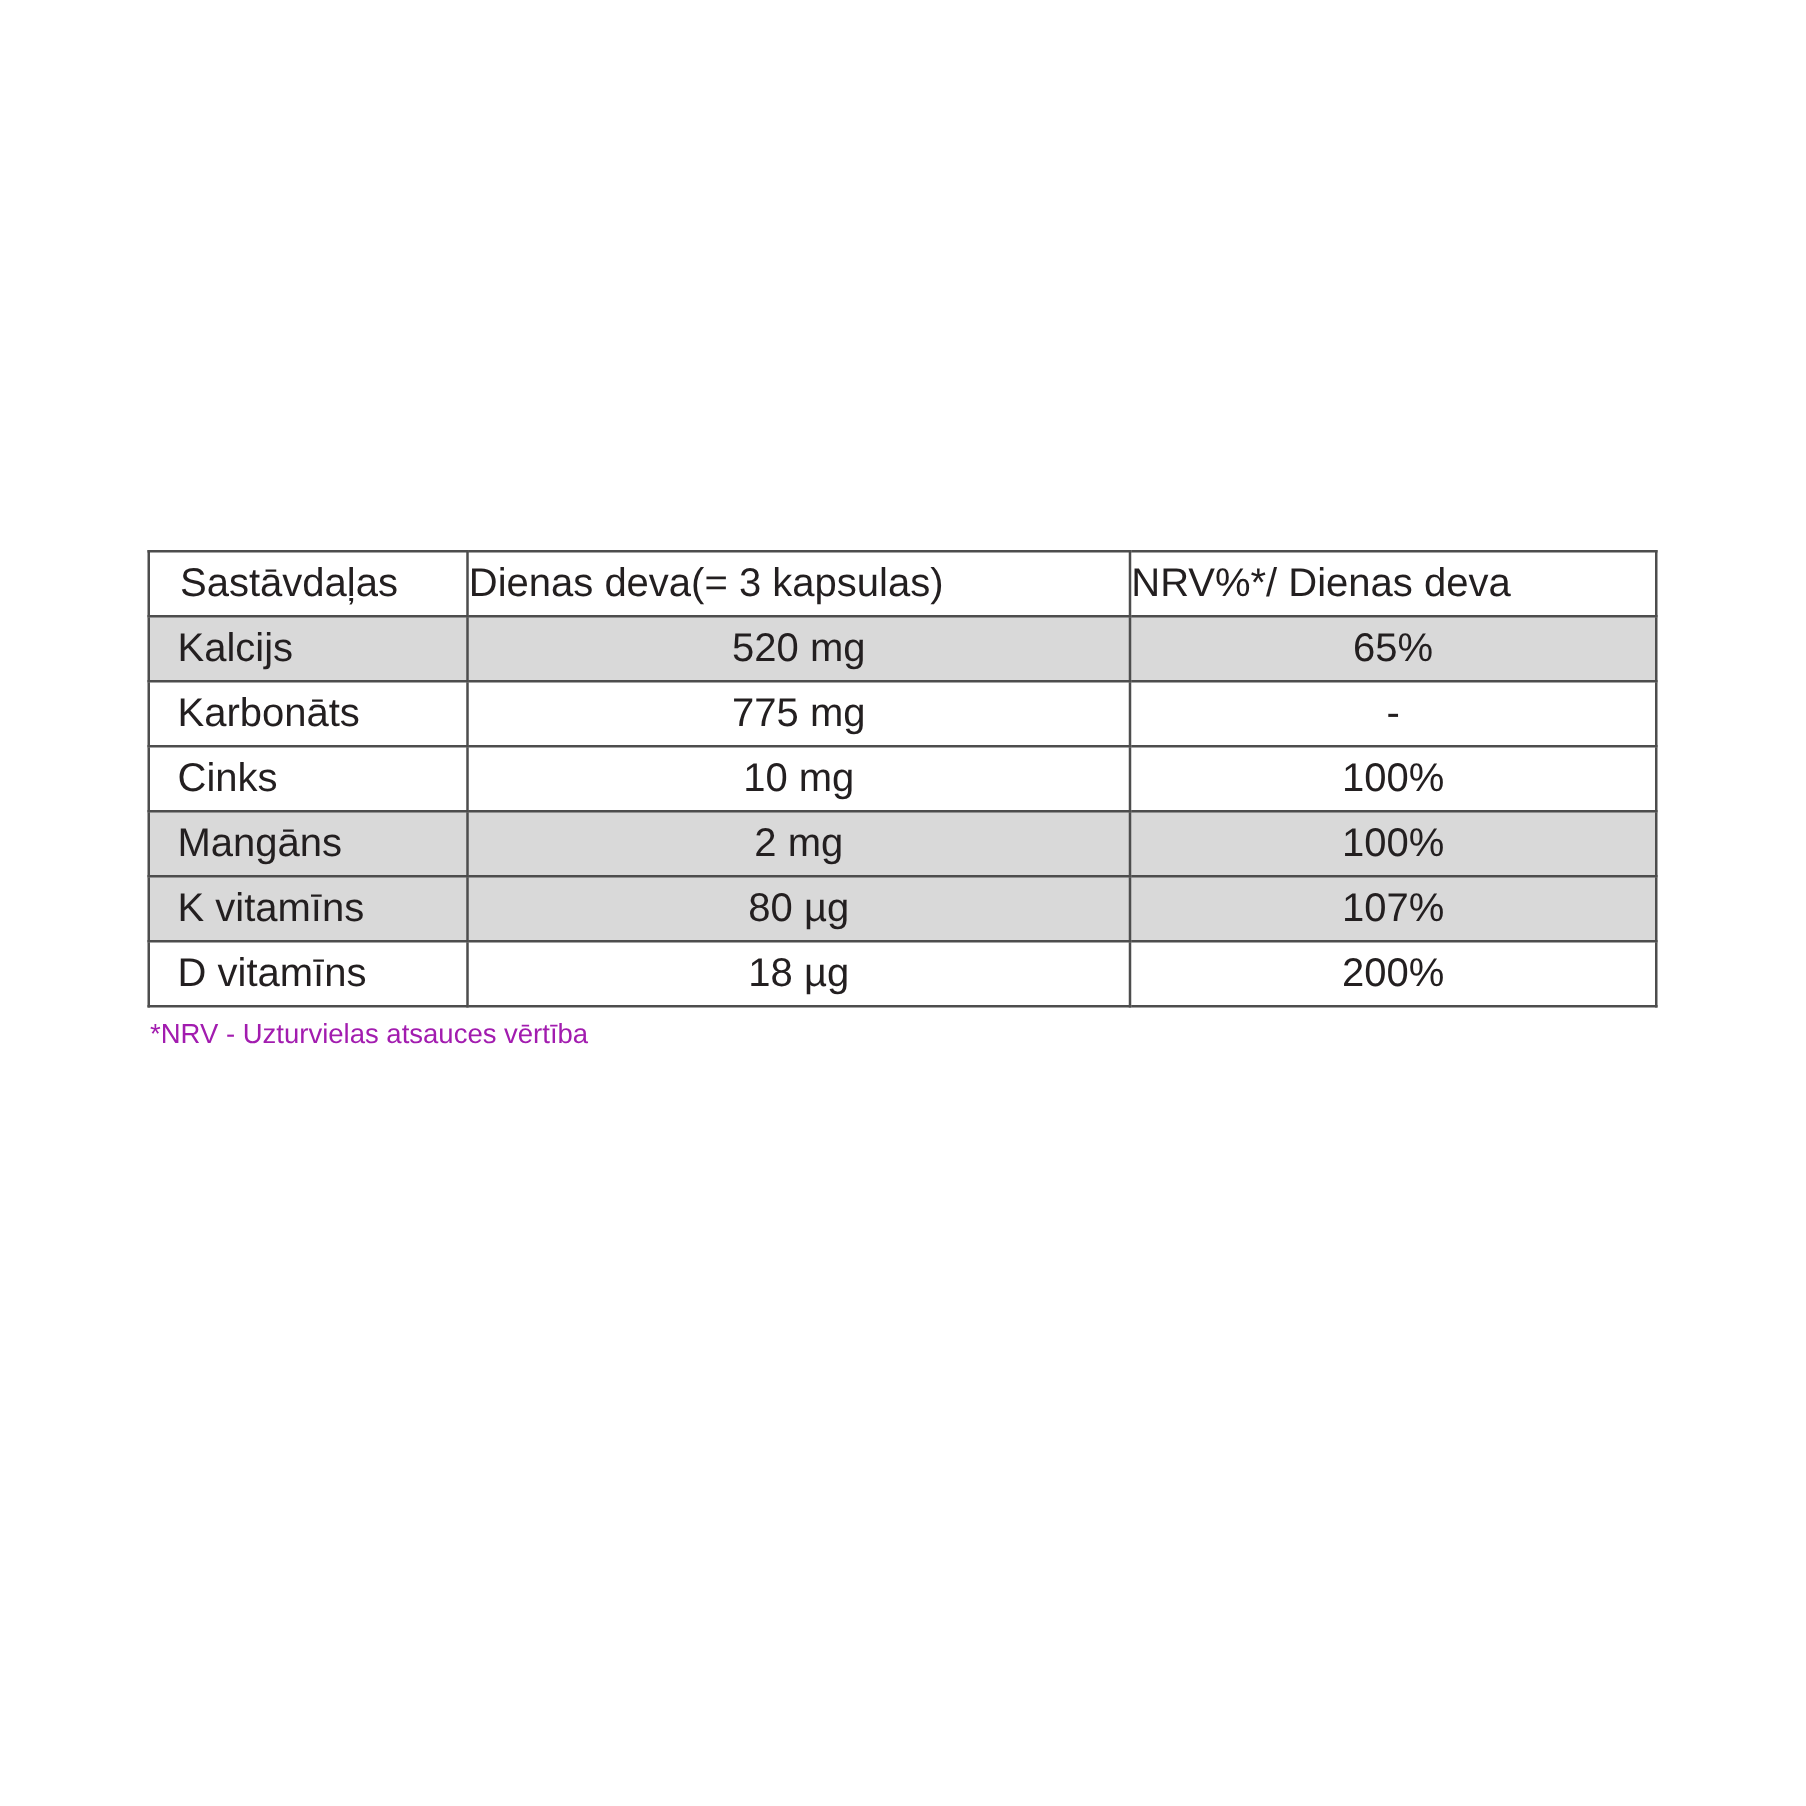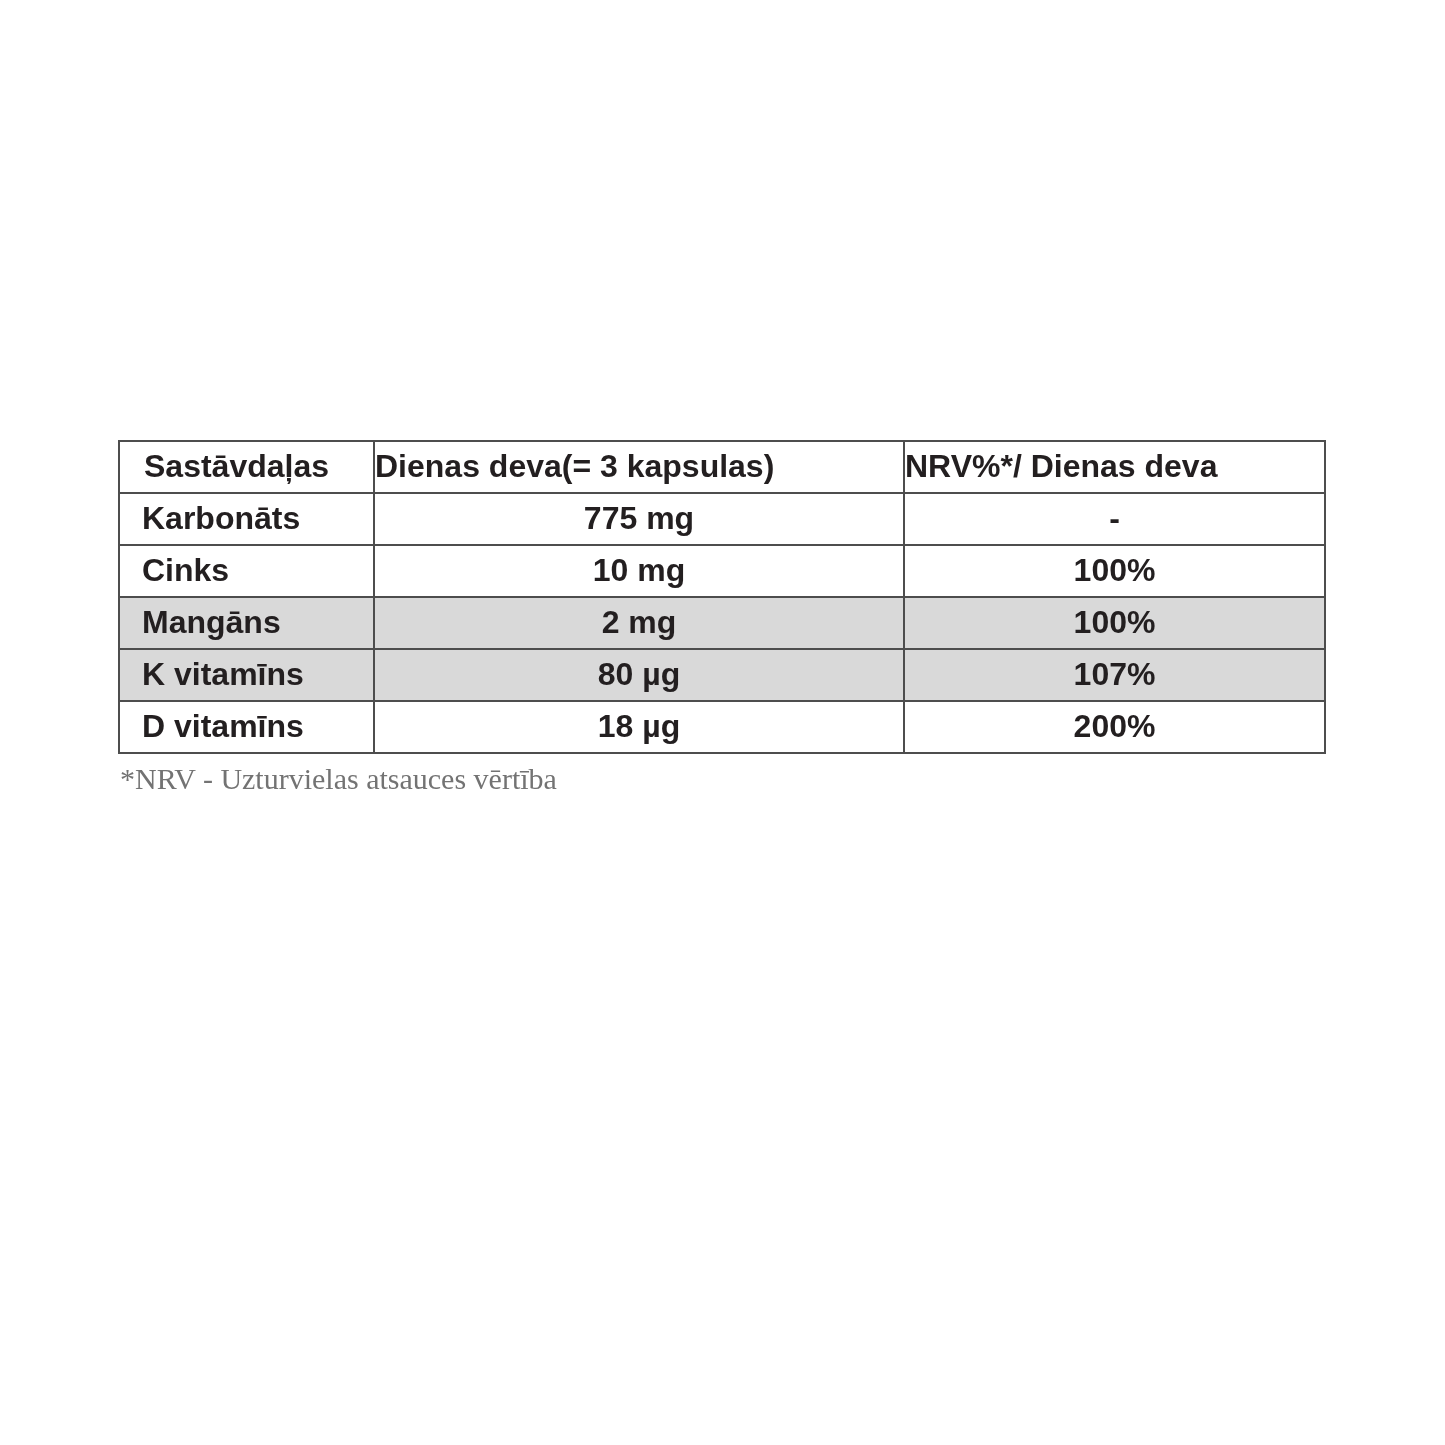--- a/index.html
+++ b/index.html
@@ -33,21 +33,21 @@
     width: 1206px;
     table-layout: fixed;
   }
   table.nutri col.c1 { width: 255px; }
   table.nutri col.c2 { width: 530px; }
   table.nutri col.c3 { width: 421px; }
 
   table.nutri th, table.nutri td {
     border: 2px solid #4d4d4d;
     font-size: 32px;
-    font-weight: bold;
+    font-weight: normal;
     color: #231f20;
     height: 50px;
     padding: 0;
     line-height: 1.1;
   }
   thead th {
     text-align: left;
     padding: 4px 0 6px 0;
   }
   thead th.first {
@@ -58,25 +58,24 @@
     text-align: left;
     padding-left: 22px;
   }
   tbody td.val, tbody td.nrv {
     text-align: center;
   }
   tbody tr.shaded td {
     background: #d9d9d9;
   }
   .footnote {
-    font-size: 30px;
-    color: #737373;
+    font-size: 22px;
+    color: #a21caf;
     margin: 8px 0 0 2px;
     white-space: nowrap;
-    font-family: Liberation Serif, serif;
   }
 </style>
 </head>
 <body>
 
 <div class="sheet">
 
 
   <table class="nutri">
     <colgroup>
@@ -85,20 +84,25 @@
       <col class="c3">
     </colgroup>
     <thead>
       <tr>
         <th class="first">Sastāvdaļas</th>
         <th>Dienas deva(= 3 kapsulas)</th>
         <th>NRV%*/ Dienas deva</th>
       </tr>
     </thead>
     <tbody>
+      <tr class="shaded">
+        <td class="name">Kalcijs</td>
+        <td class="val">520 mg</td>
+        <td class="nrv">65%</td>
+      </tr>
       <tr>
         <td class="name">Karbonāts</td>
         <td class="val">775 mg</td>
         <td class="nrv">-</td>
       </tr>
       <tr>
         <td class="name">Cinks</td>
         <td class="val">10 mg</td>
         <td class="nrv">100%</td>
       </tr>

